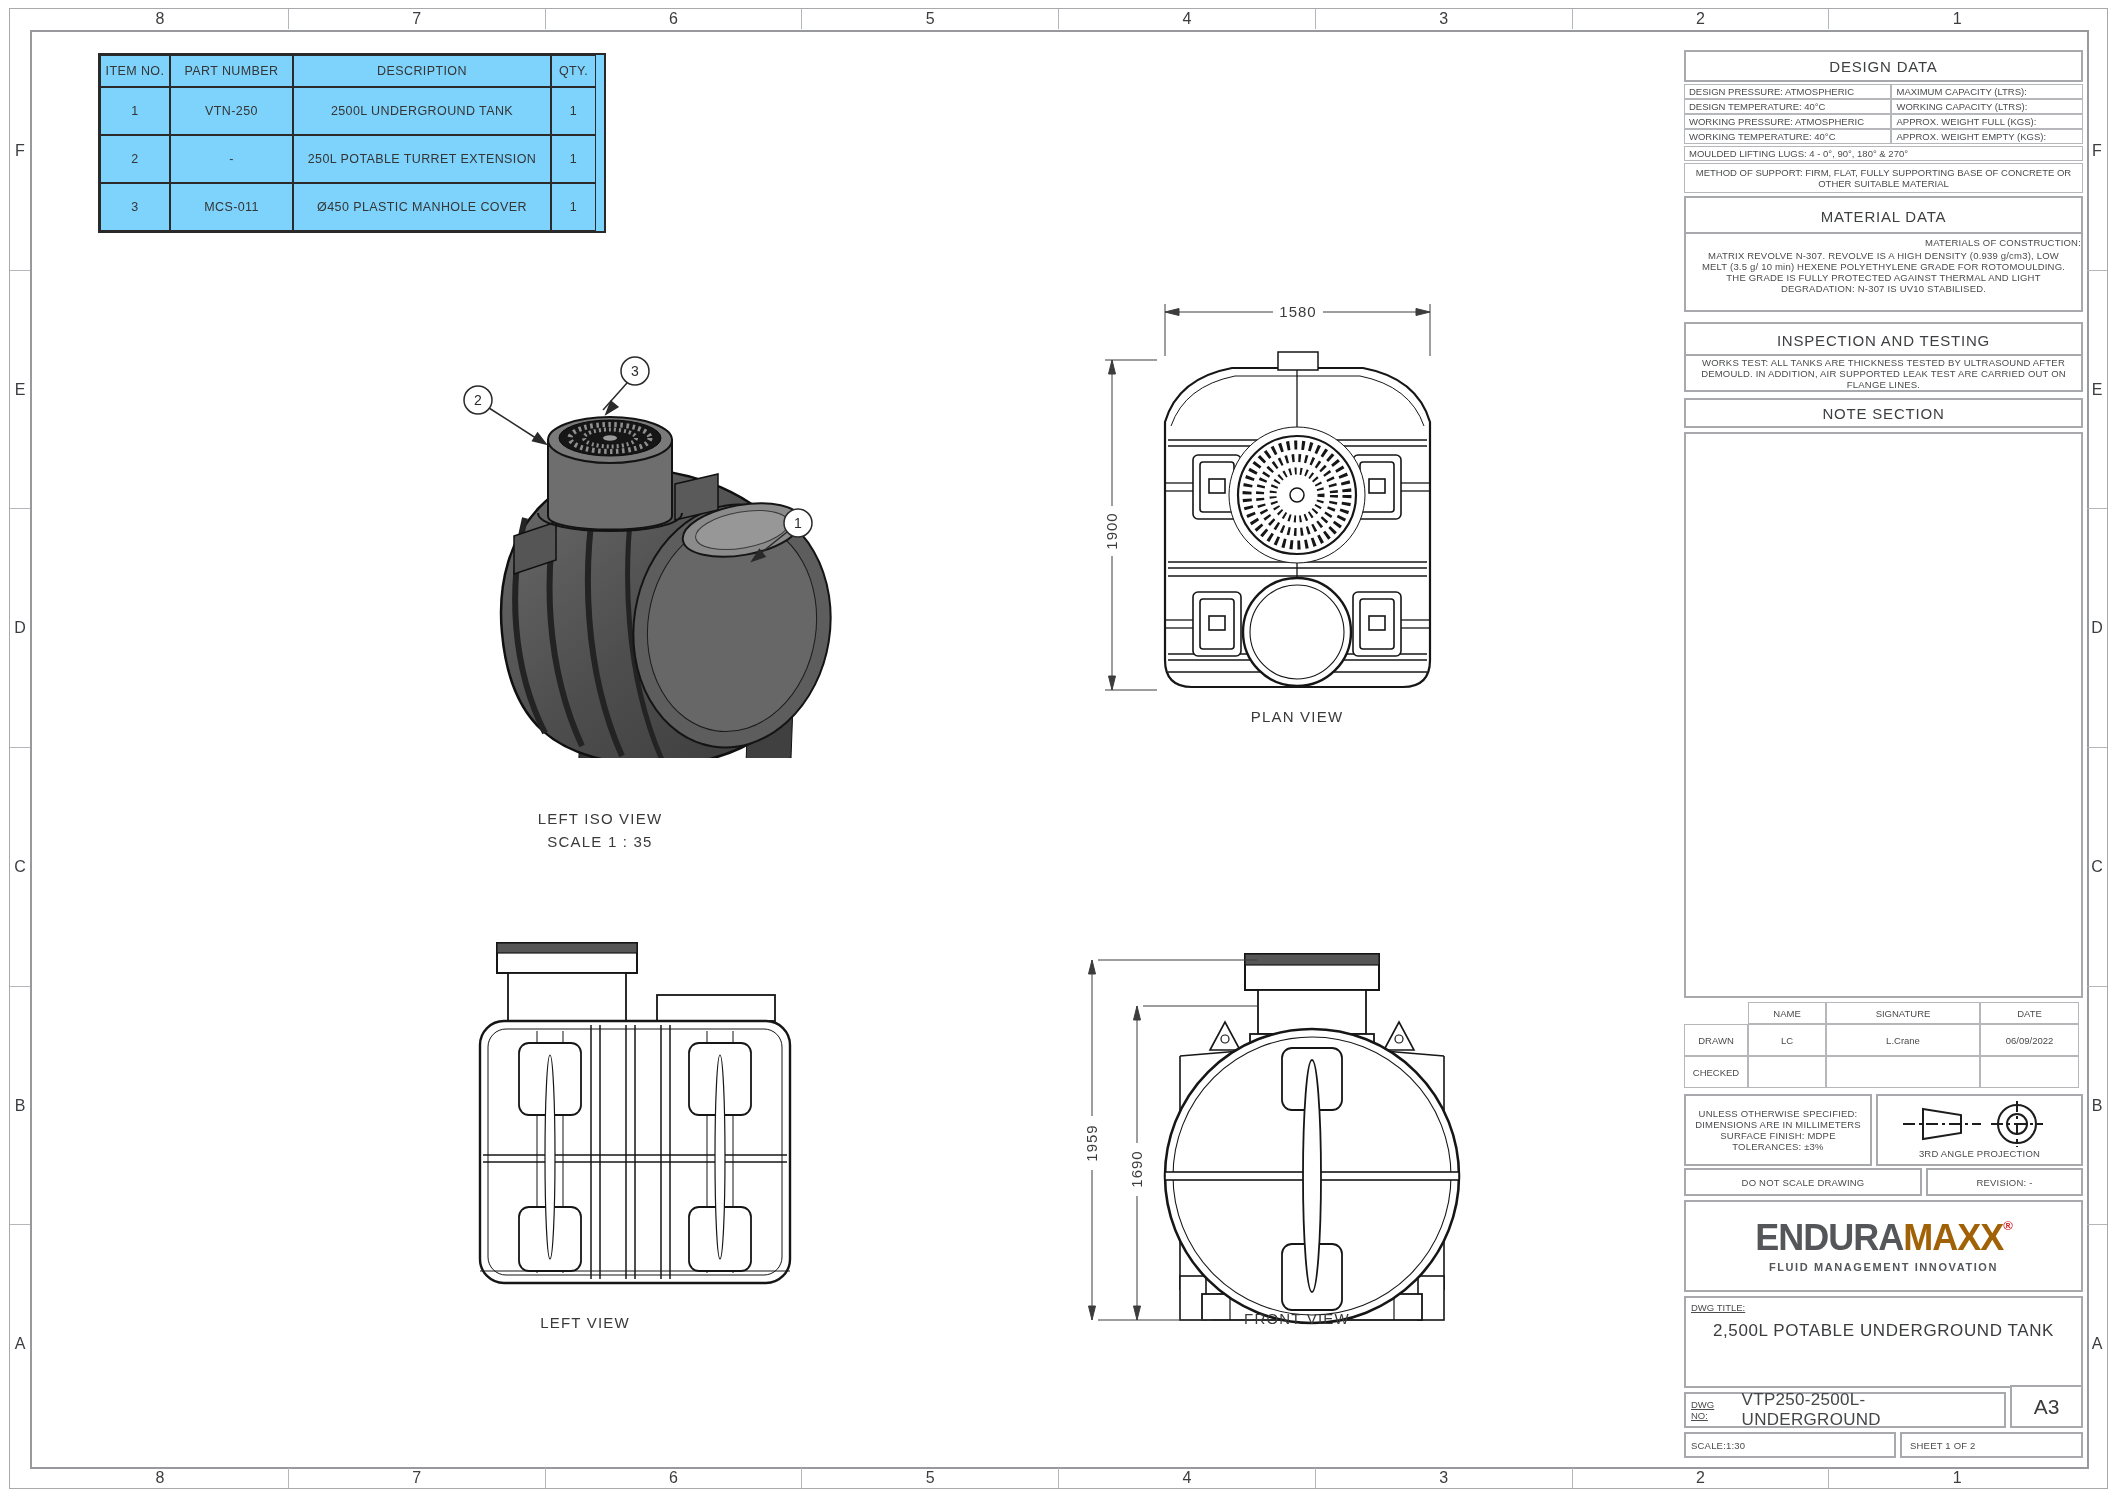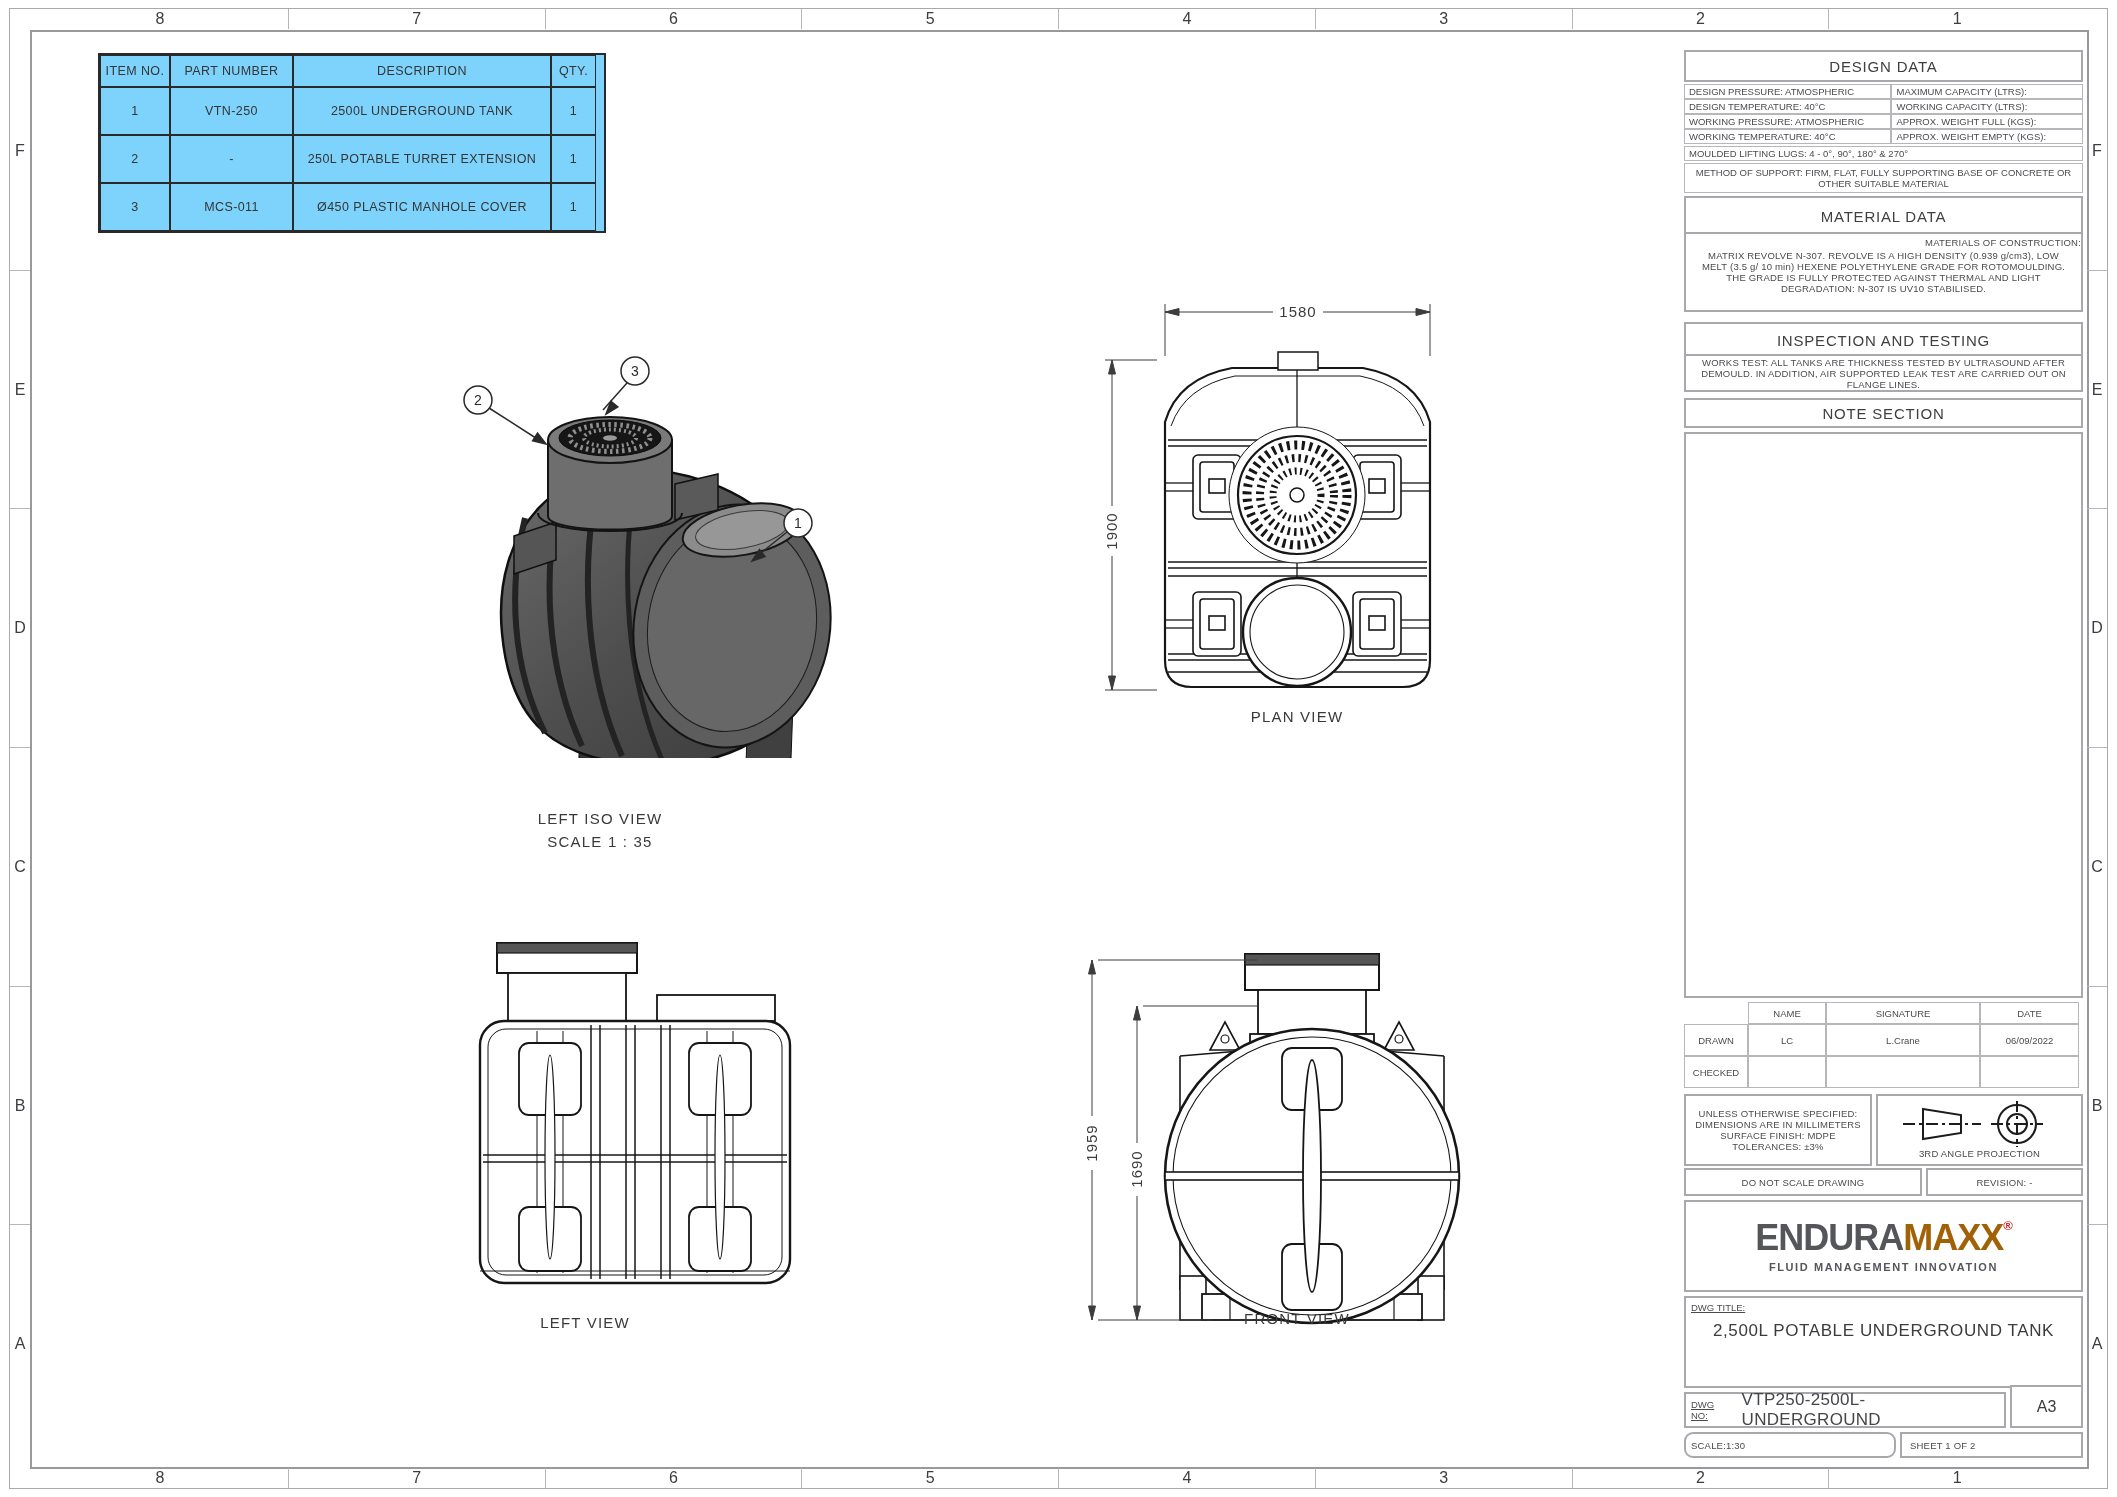--- a/index.html
+++ b/index.html
@@ -404,21 +404,21 @@
 
   <div class="tb" style="top:1296px;height:92px;">
     <div class="ulab" style="padding:4px 0 0 5px;">DWG TITLE:</div>
     <div class="center" style="font-size:17px;letter-spacing:.6px;color:#3b3c3e;margin-top:8px;">2,500L POTABLE UNDERGROUND TANK</div>
   </div>
 
   <div class="tb" style="top:1392px;width:322px;height:36px;display:flex;align-items:center;">
     <span class="ulab" style="margin-left:5px;">DWG NO:</span>
     <span style="font-size:17px;margin-left:8px;color:#454648;letter-spacing:.3px;">VTP250-2500L-UNDERGROUND</span>
   </div>
-  <div class="tb center" style="left:2010px;top:1385px;width:73px;height:43px;font-size:16px;color:#3b3c3e;">A3</div>
-
-  <div class="tb" style="top:1432px;width:212px;height:26px;display:flex;align-items:center;border-radius:9px;">
+  <div class="tb center" style="left:2010px;top:1385px;width:73px;height:43px;font-size:21px;color:#3b3c3e;">A3</div>
+
+  <div class="tb" style="top:1432px;width:212px;height:26px;display:flex;align-items:center;">
     <span class="smalltxt" style="margin-left:5px;">SCALE:1:30</span>
   </div>
   <div class="tb" style="left:1900px;top:1432px;width:183px;height:26px;display:flex;align-items:center;">
     <span class="smalltxt" style="margin-left:8px;">SHEET 1 OF 2</span>
   </div>
 </div>
 
 </body></html>

